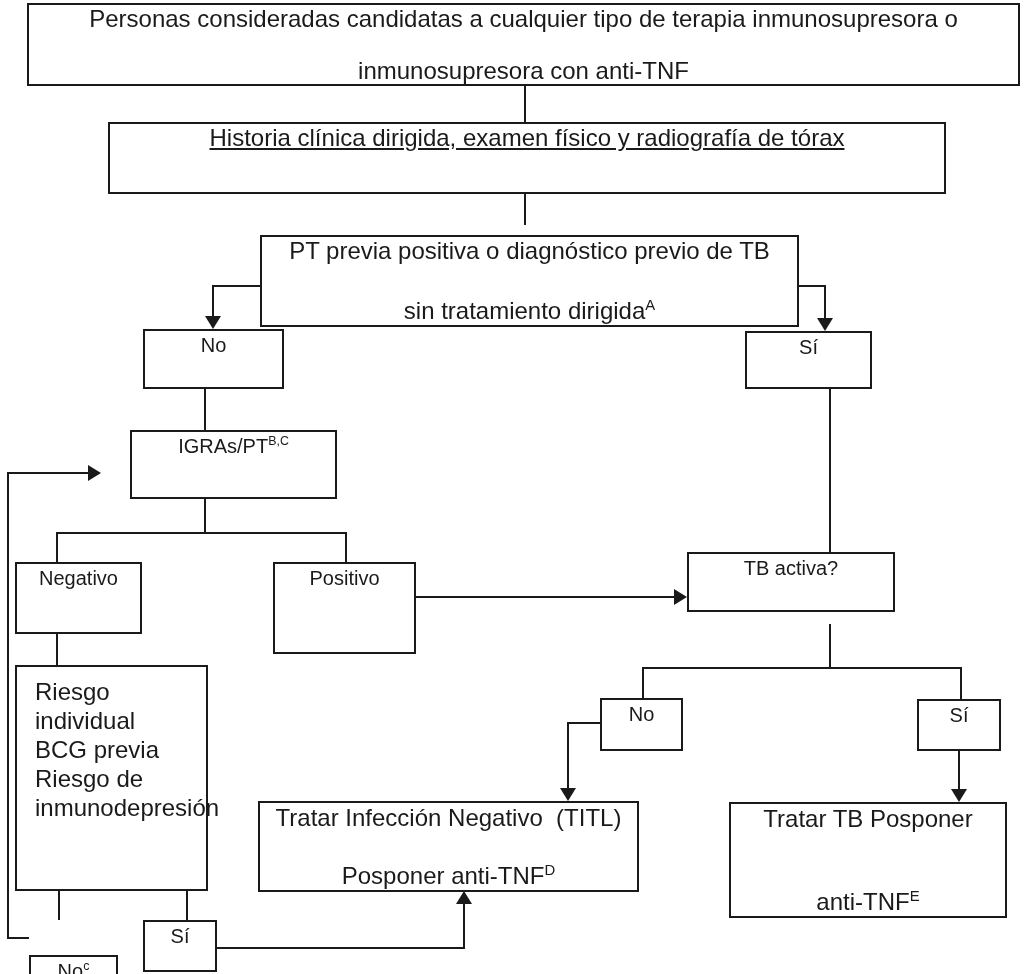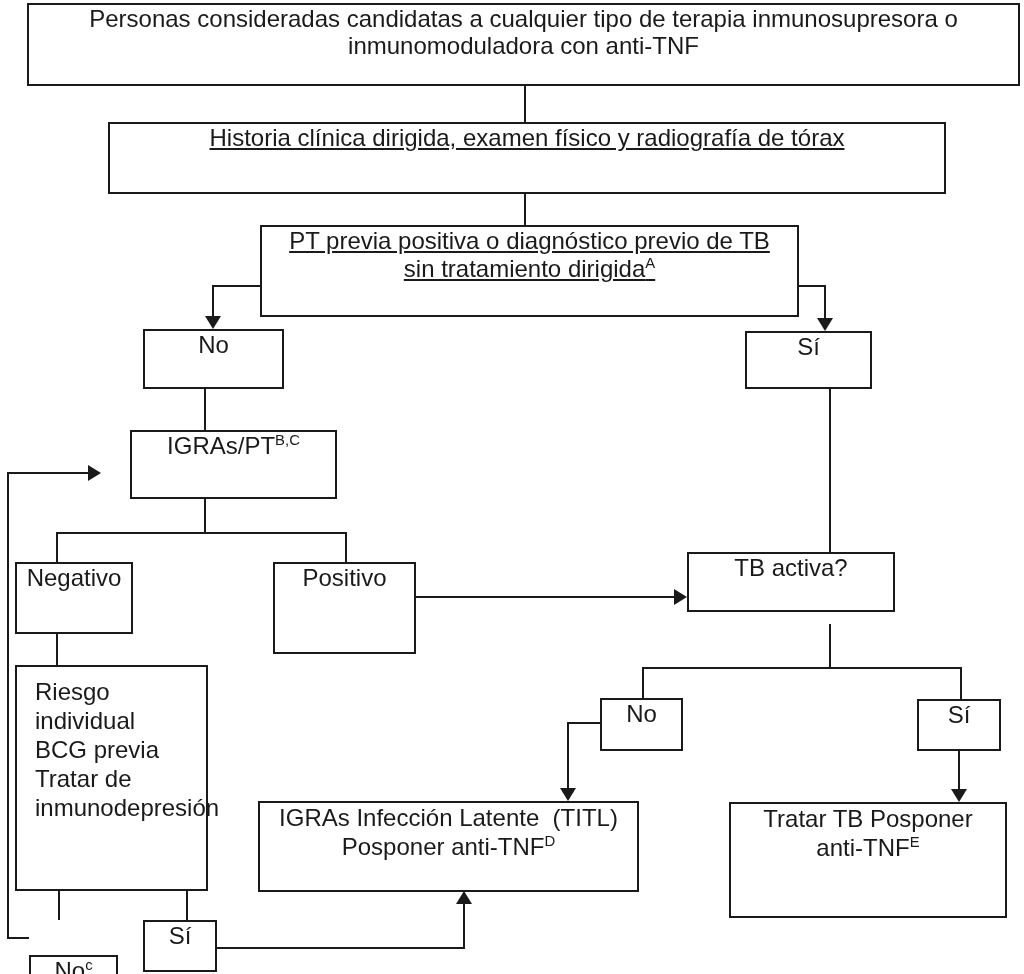--- a/index.html
+++ b/index.html
@@ -22,26 +22,26 @@
     overflow: hidden;
   }
   .box {
     position: absolute;
     box-sizing: border-box;
     border: 2px solid var(--line-color);
     background: var(--bg-color);
     display: flex;
     flex-direction: column;
     align-items: center;
-    justify-content: flex-start;
+    justify-content: space-between;
     text-align: center;
     font-size: 24px;
     line-height: 28px;
   }
-  .box.small { font-size: 24px; }
+  .box.small { font-size: 20px; }
   .box.left-align {
     align-items: flex-start;
     justify-content: flex-start;
     text-align: left;
     padding: 10px 0 0 18px;
     line-height: 29px;
   }
   .tl { white-space: pre-wrap; }
   sup {
     font-size: 0.62em;
@@ -73,73 +73,73 @@
     border-bottom: 13px solid var(--line-color);
   }
 </style>
 </head>
 <body>
 
 <div class="stage">
 
   <div class="box" style="left:27px;top:3px;width:993px;height:83px;line-height:27px;">
     <div class="tl">Personas consideradas candidatas a cualquier tipo de terapia inmunosupresora o</div>
-    <div class="tl">inmunomoduladora con anti-TNF</div>
+    <div class="tl">inmunosupresora con anti-TNF</div>
   </div>
 
   <div class="box" style="left:108px;top:122px;width:838px;height:72px;text-decoration:underline;">
     <div class="tl">Historia clínica dirigida, examen físico y radiografía de tórax</div>
   </div>
 
-  <div class="box" style="left:260px;top:225px;width:539px;height:92px;text-decoration:underline;">
+  <div class="box" style="left:260px;top:235px;width:539px;height:92px;">
     <div class="tl">PT previa positiva o diagnóstico previo de TB</div>
     <div class="tl"><span>sin tratamiento dirigida</span><sup>A</sup></div>
   </div>
 
   <div class="box small" style="left:143px;top:329px;width:141px;height:60px;">
     <div class="tl">No</div>
   </div>
 
   <div class="box small" style="left:745px;top:331px;width:127px;height:58px;">
     <div class="tl">Sí</div>
   </div>
 
   <div class="box small" style="left:101px;top:430px;width:207px;height:69px;margin-left:29px;">
     <div class="tl"><span>IGRAs/PT</span><sup>B,C</sup></div>
   </div>
 
-  <div class="box small" style="left:15px;top:562px;width:118px;height:72px;">
+  <div class="box small" style="left:15px;top:562px;width:127px;height:72px;">
     <div class="tl">Negativo</div>
   </div>
 
   <div class="box small" style="left:273px;top:562px;width:143px;height:92px;">
     <div class="tl">Positivo</div>
   </div>
 
   <div class="box small" style="left:687px;top:552px;width:208px;height:60px;">
     <div class="tl">TB activa?</div>
   </div>
 
   <div class="box left-align" style="left:15px;top:665px;width:193px;height:226px;">
     <div class="tl">Riesgo individual</div>
     <div class="tl">BCG previa</div>
-    <div class="tl">Tratar de</div>
+    <div class="tl">Riesgo de</div>
     <div class="tl">inmunodepresión</div>
   </div>
 
   <div class="box small" style="left:29px;top:920px;width:89px;height:52px;margin-top:35px;">
     <div class="tl"><span>No</span><sup>c</sup></div>
   </div>
 
   <div class="box small" style="left:143px;top:920px;width:74px;height:52px;">
     <div class="tl">Sí</div>
   </div>
 
   <div class="box" style="left:258px;top:801px;width:381px;height:91px;line-height:29px;">
-    <div class="tl">IGRAs Infección Latente  (TITL)</div>
+    <div class="tl">Tratar Infección Negativo  (TITL)</div>
     <div class="tl"><span>Posponer anti-TNF</span><sup>D</sup></div>
   </div>
 
   <div class="box small" style="left:600px;top:698px;width:83px;height:53px;">
     <div class="tl">No</div>
   </div>
 
   <div class="box small" style="left:917px;top:699px;width:84px;height:52px;">
     <div class="tl">Sí</div>
   </div>

